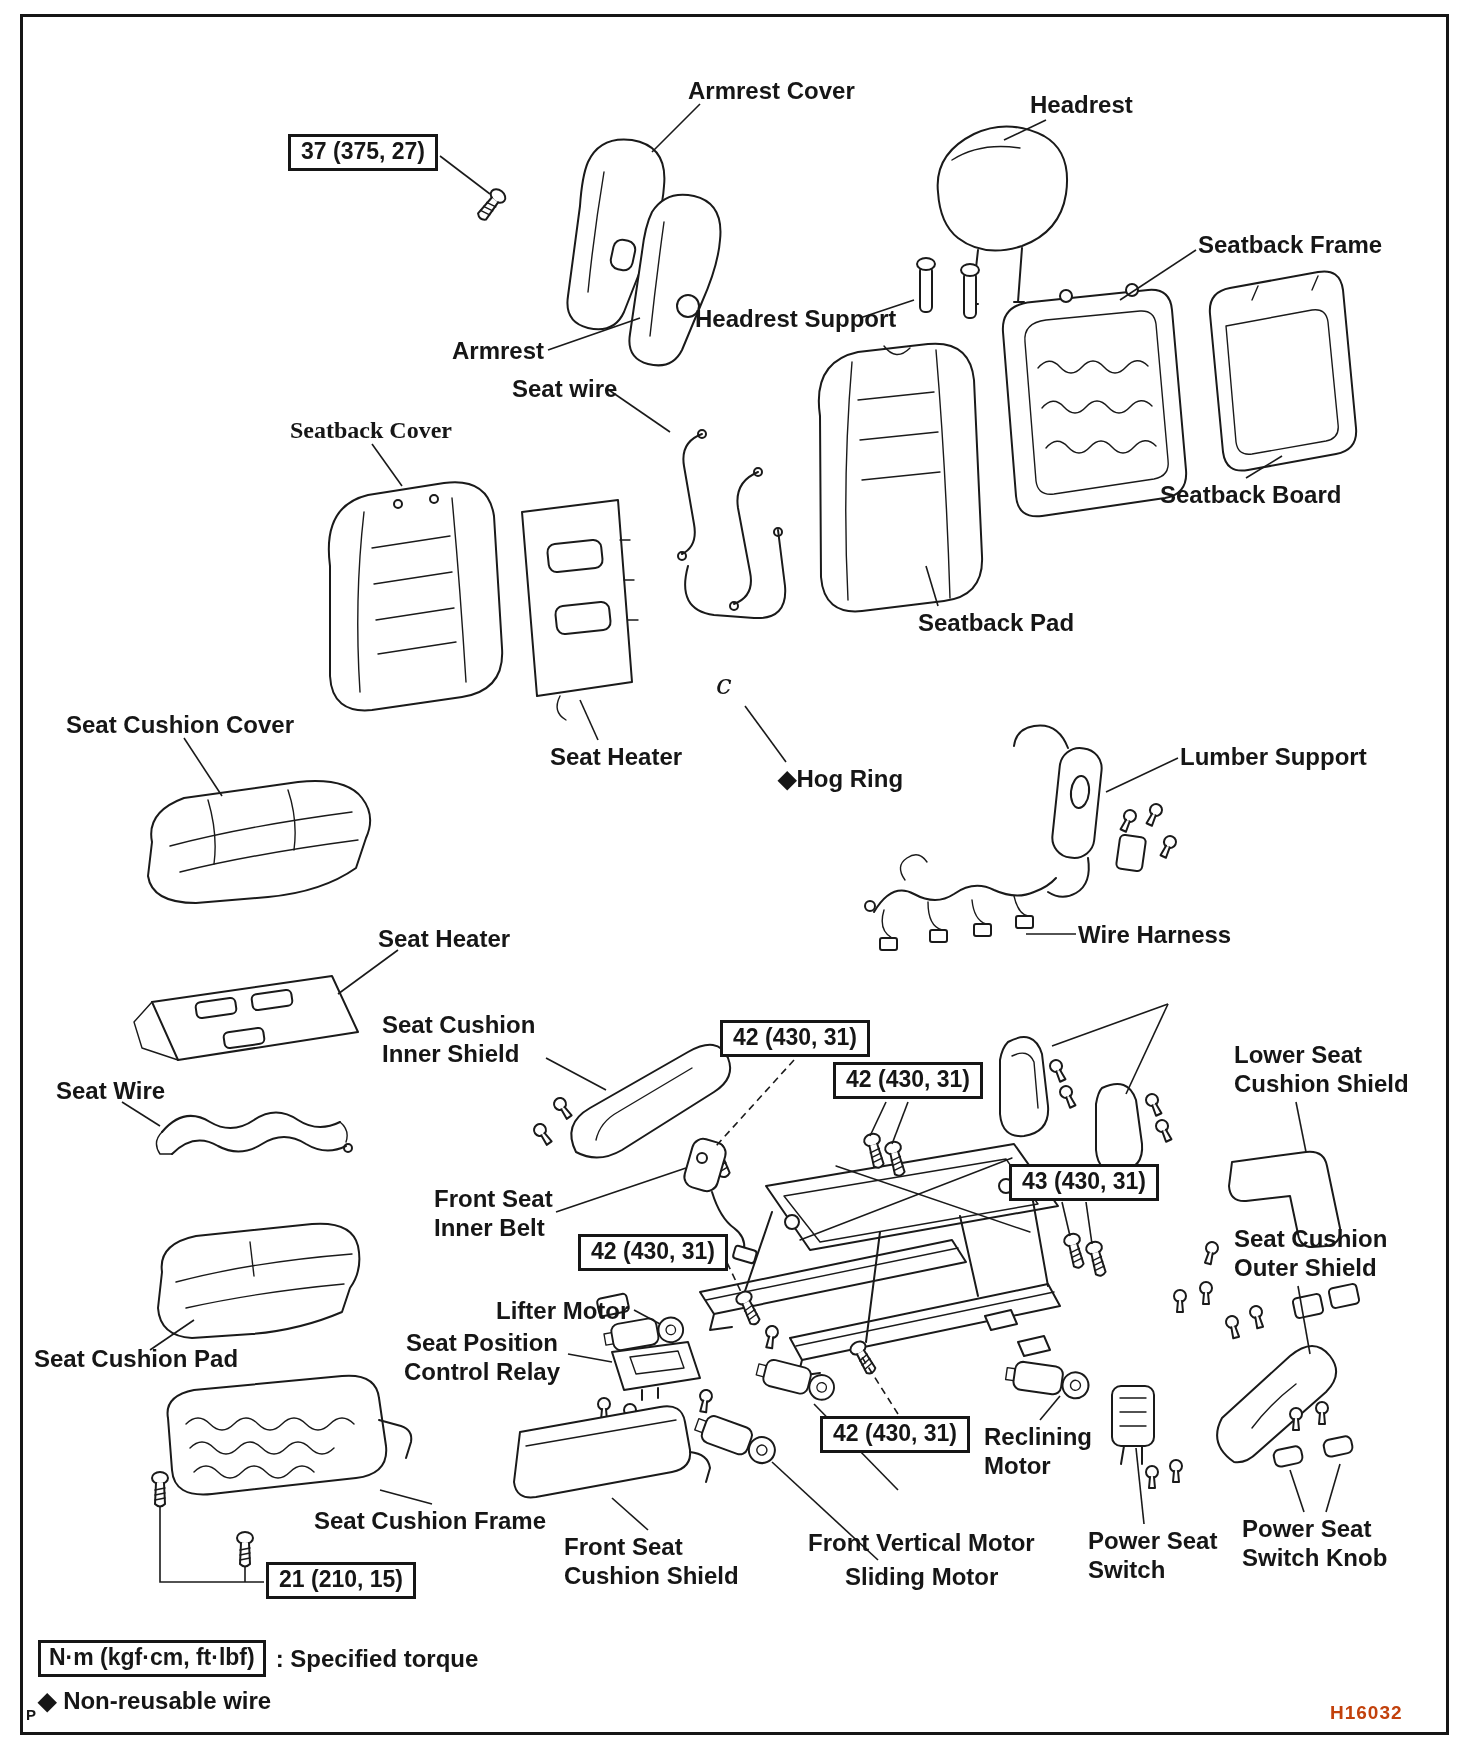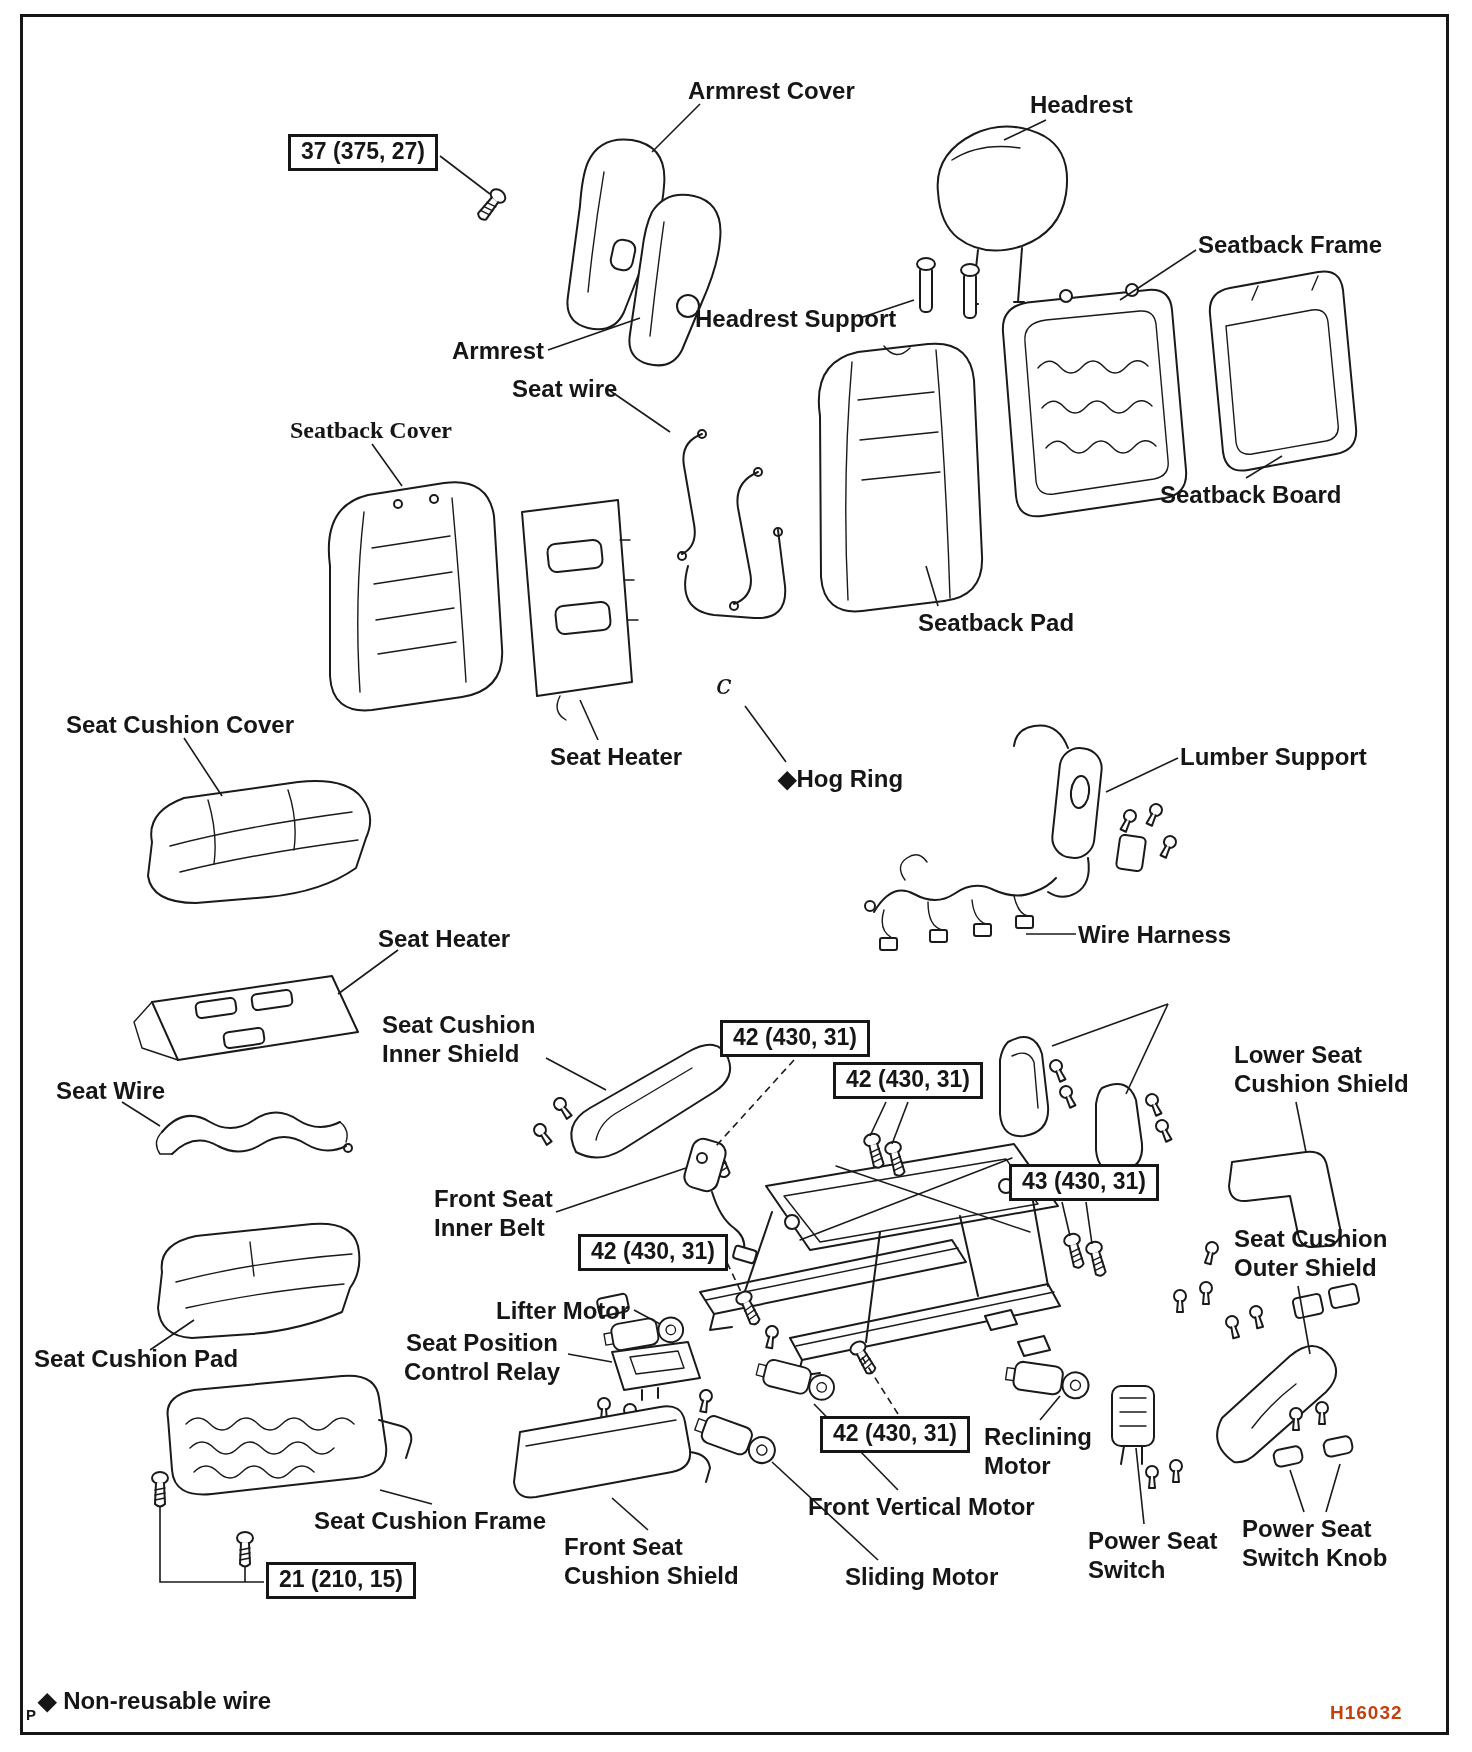--- a/index.html
+++ b/index.html
@@ -378,26 +378,30 @@
   <div class="plabel" style="left:1234px;top:1224px;">Seat Cushion
 Outer Shield</div>
   <div class="plabel" style="left:496px;top:1296px;">Lifter Motor</div>
   <div class="plabel" style="left:404px;top:1328px;text-align:center;">Seat Position
 Control Relay</div>
   <div class="plabel" style="left:34px;top:1344px;">Seat Cushion Pad</div>
   <div class="tbox" style="left:820px;top:1416px;">42 (430, 31)</div>
   <div class="plabel" style="left:984px;top:1422px;">Reclining
 Motor</div>
   <div class="plabel" style="left:314px;top:1506px;">Seat Cushion Frame</div>
-  <div class="plabel" style="left:808px;top:1492px;">Front Vertical Motor</div>
+  <div class="plabel" style="left:808px;top:1528px;">Front Vertical Motor</div>
   <div class="plabel" style="left:564px;top:1532px;">Front Seat
 Cushion Shield</div>
   <div class="plabel" style="left:845px;top:1562px;">Sliding Motor</div>
   <div class="plabel" style="left:1088px;top:1526px;">Power Seat
 Switch</div>
   <div class="plabel" style="left:1242px;top:1514px;">Power Seat
 Switch Knob</div>
   <div class="tbox" style="left:266px;top:1562px;">21 (210, 15)</div>
 
+  <div class="legend-row" style="left:38px;top:1640px;">
+    <span class="tbox-inline">N·m (kgf·cm, ft·lbf)</span>
+    <span class="note">: Specified torque</span>
+  </div>
   <div class="plabel" style="left:38px;top:1686px;">◆ Non-reusable wire</div>
   <div class="corner" style="left:26px;top:1706px;">P</div>
   <div class="figcode" style="left:1330px;top:1702px;">H16032</div>
 </div>
 
 </body></html>

